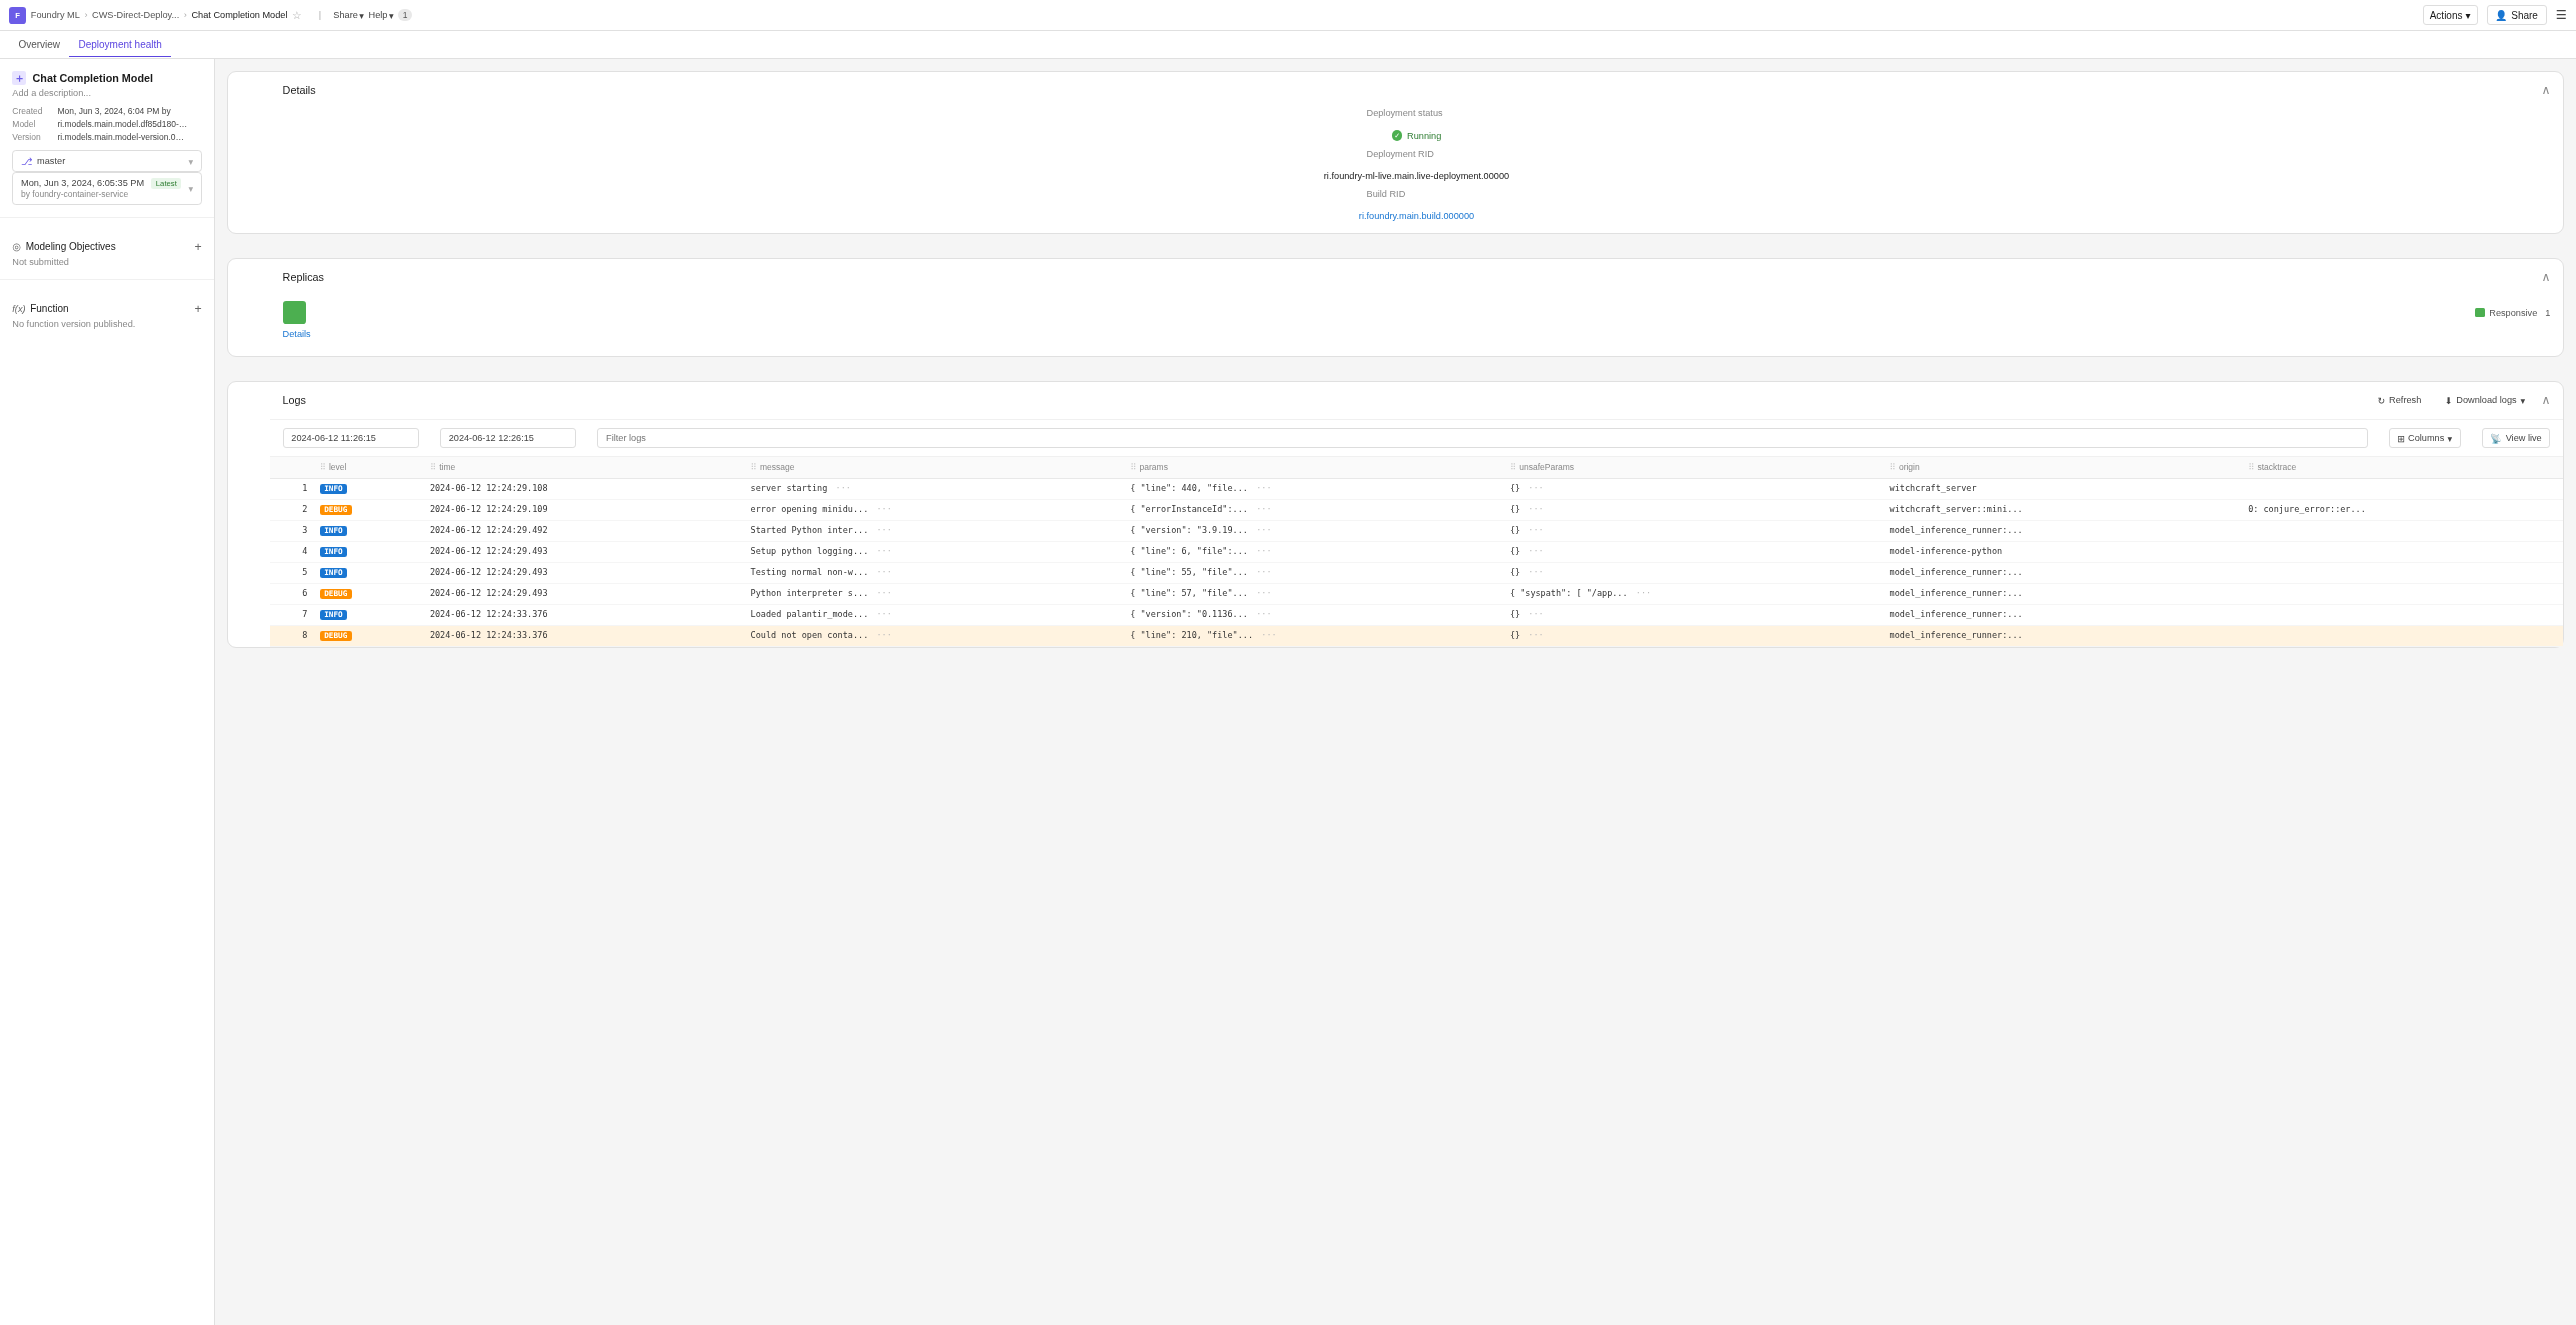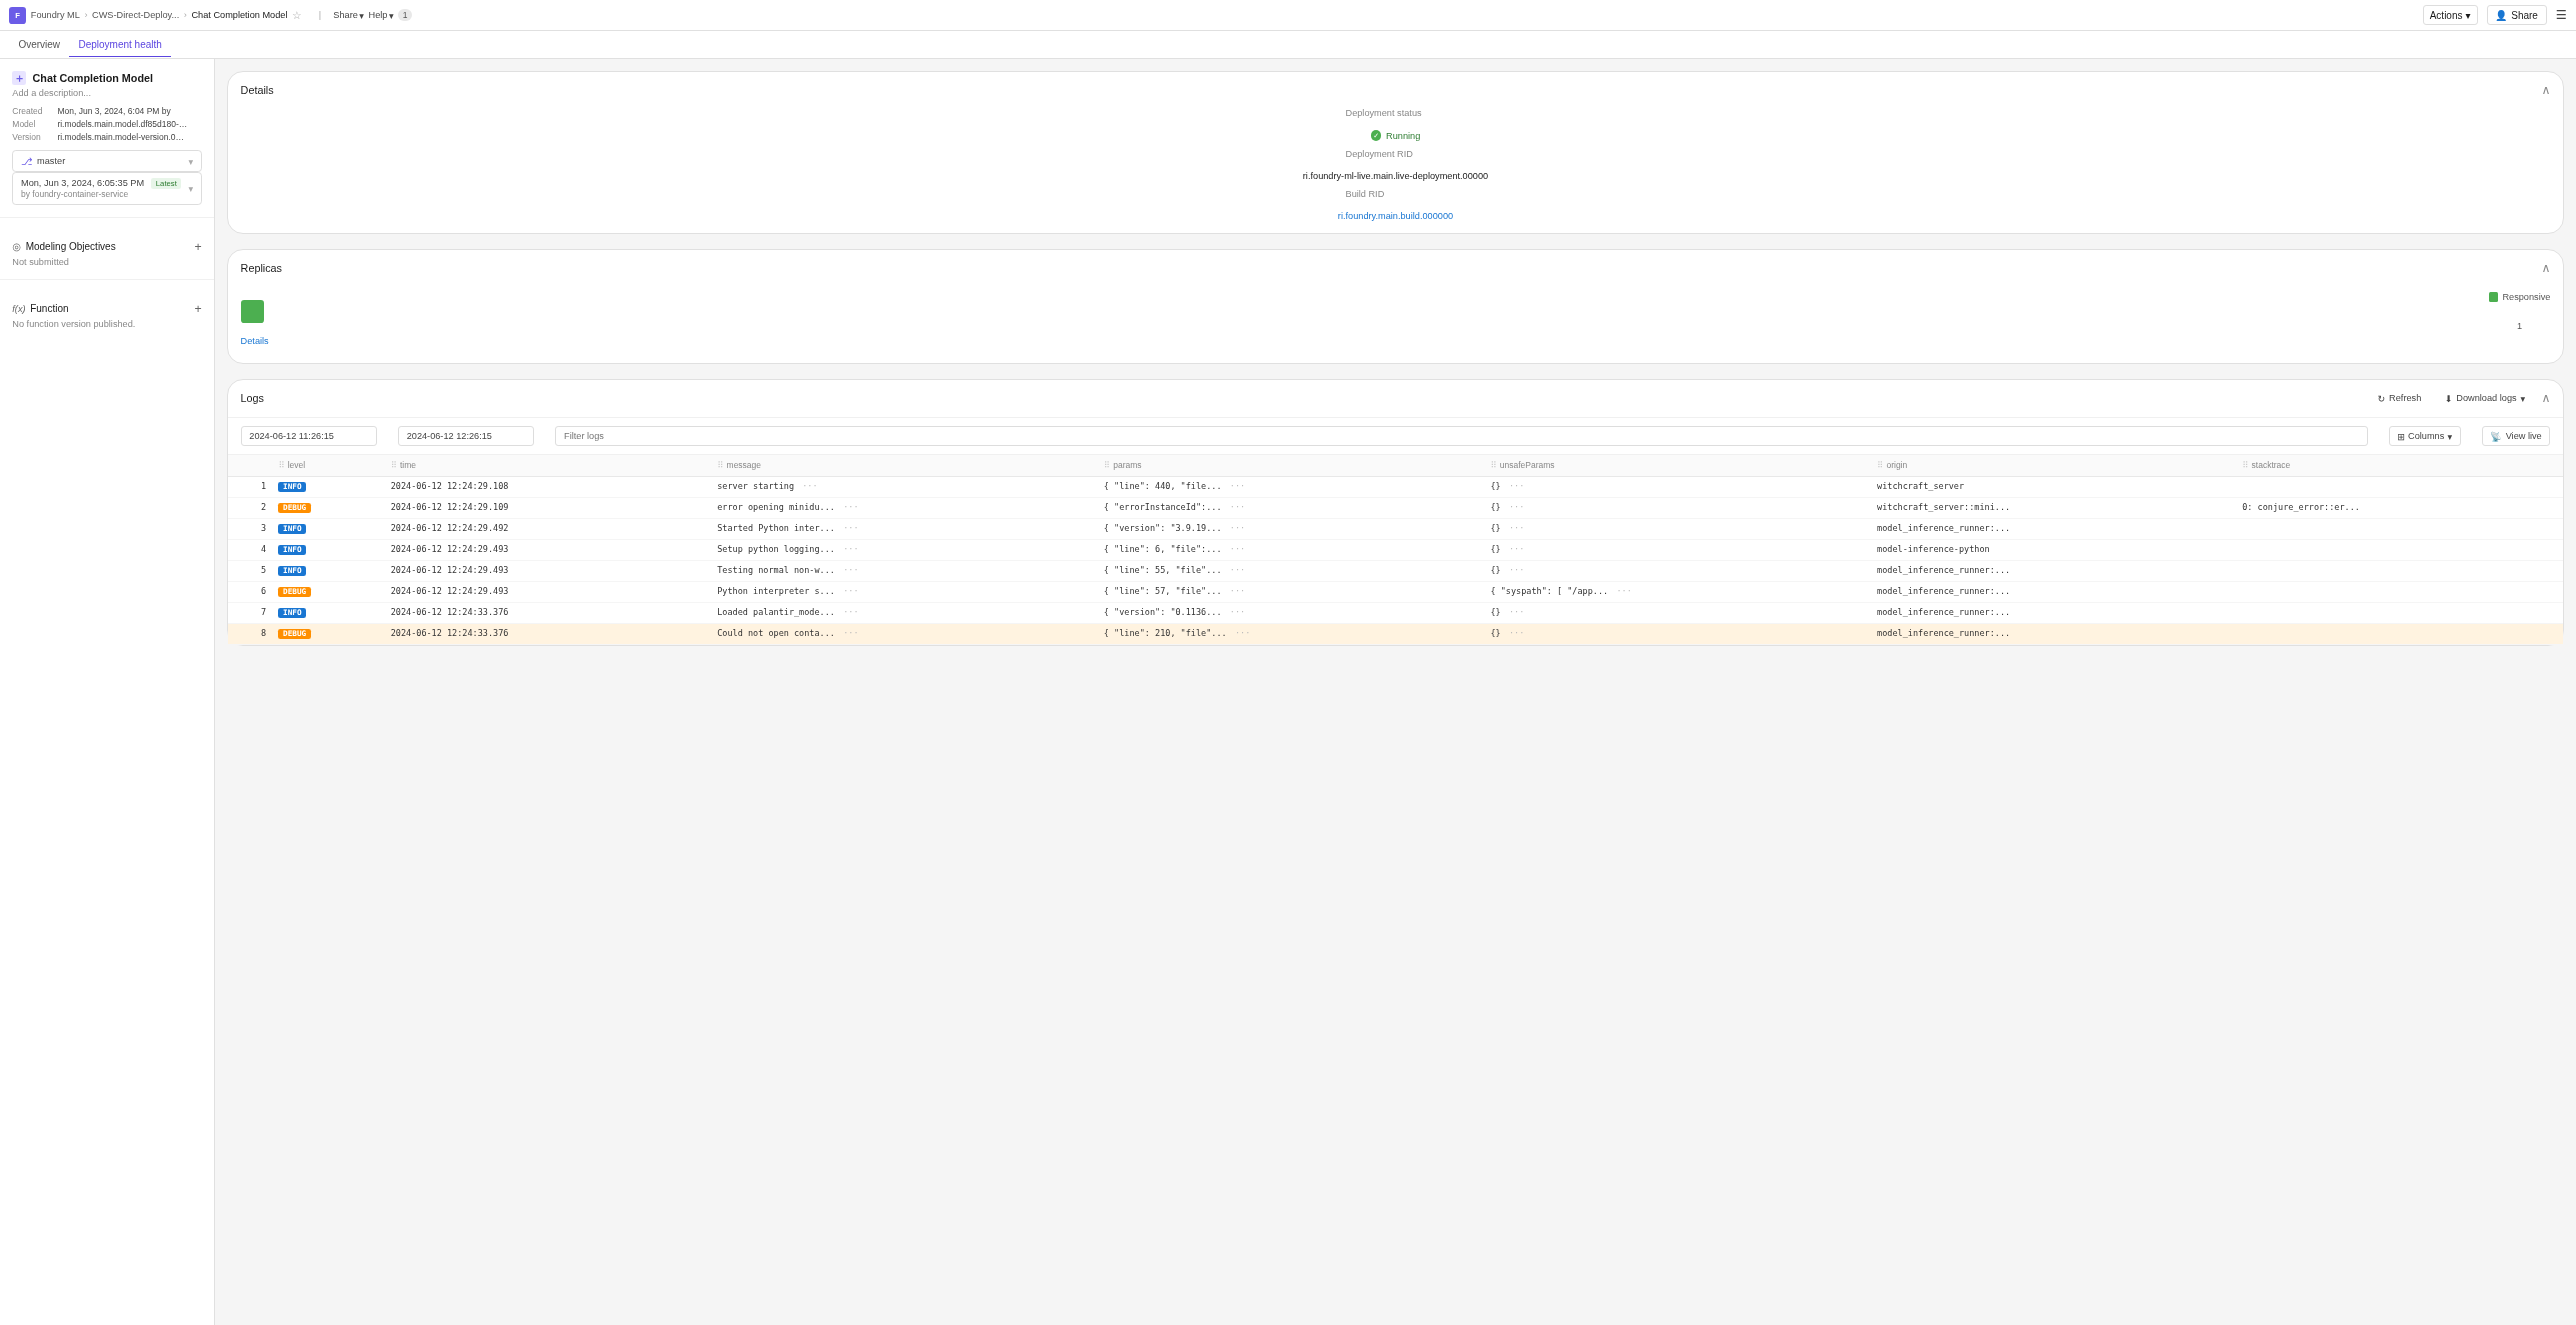--- a/index.html
+++ b/index.html
@@ -53,41 +53,41 @@
     .sidebar-section-header { display: flex; align-items: center; justify-content: space-between; margin-bottom: 3.1px; margin-top: 10.8px; }
     .sidebar-section-title { display: flex; align-items: center; gap: 4.6px; font-size: 10px; font-weight: 500; color: #1a1a1a; }
     .section-icon { font-size: 10px; color: #666; }
     .add-icon { color: #666; cursor: pointer; font-size: 12.3px; }
     .not-submitted { font-size: 9.2px; color: #888; }
 
     
     .content-area { flex: 1; overflow-y: auto; padding: 12.3px; background: #f5f5f5; }
 
     
-    .card { background: #fff; border: 0.8px solid #e0e0e0; border-radius: 16px; margin-bottom: 15px; }
+    .card { background: #fff; border: 0.8px solid #e0e0e0; border-radius: 9px; margin-bottom: 24px; padding-left: 42px; }
     .card-header { display: flex; align-items: center; justify-content: space-between; padding: 10.8px 12.3px; cursor: pointer; }
     .card-title { font-size: 10.8px; font-weight: 500; color: #1a1a1a; }
     .card-collapse { color: #888; font-size: 12.3px; }
     .card-body { padding: 0 12.3px 12.3px; }
 
     
     .details-grid { display: grid; gap: 7.7px; }
     .detail-row { display: flex; align-items: center; gap: 12.3px; flex-direction: column; }
     .detail-label { font-size: 9.2px; color: #888; min-width: 100px; }
     .detail-value { font-size: 9.2px; color: #1a1a1a; }
     .status-running { display: flex; align-items: center; gap: 4.6px; color: #2e7d32; font-size: 9.2px; font-weight: 500; }
     .status-dot { width: 10.8px; height: 10.8px; background: #4caf50; border-radius: 50%; display: flex; align-items: center; justify-content: center; }
     .status-dot::after { content: '✓'; color: #fff; font-size: 7px; }
     .link-blue { color: #1976d2; cursor: pointer; font-size: 9.2px; }
 
     
     .replicas-content { padding: 6.2px 12.3px 12.3px; }
     .replica-block { display: flex; align-items: center; justify-content: space-between; }
     .replica-box { width: 23px; height: 23px; background: #4caf50; border-radius: 3.1px; cursor: pointer; }
-    .replica-right { display: flex; align-items: center; gap: 19px; flex-direction: column; }
+    .replica-right { display: flex; align-items: center; gap: 8px; }
     .responsive-badge { display: flex; align-items: center; gap: 4.6px; font-size: 9.2px; color: #555; }
     .responsive-dot { width: 9.2px; height: 9.2px; background: #4caf50; border-radius: 1.5px; }
     .replica-count { font-size: 9.2px; color: #555; font-weight: 500; }
     .replica-details-link { color: #1976d2; font-size: 9.2px; cursor: pointer; padding: 4.6px 0; display: block; }
 
     
     .logs-header { display: flex; align-items: center; justify-content: space-between; padding: 9.2px 12.3px; border-bottom: 0.8px solid #f0f0f0; }
     .logs-title { font-size: 10.8px; font-weight: 500; }
     .logs-actions { display: flex; align-items: center; gap: 9.2px; }
     .logs-btn { display: flex; align-items: center; gap: 3.8px; font-size: 9.2px; color: #444; cursor: pointer; padding: 3.1px 6.2px; border: 0.8px solid transparent; border-radius: 3.1px; }

